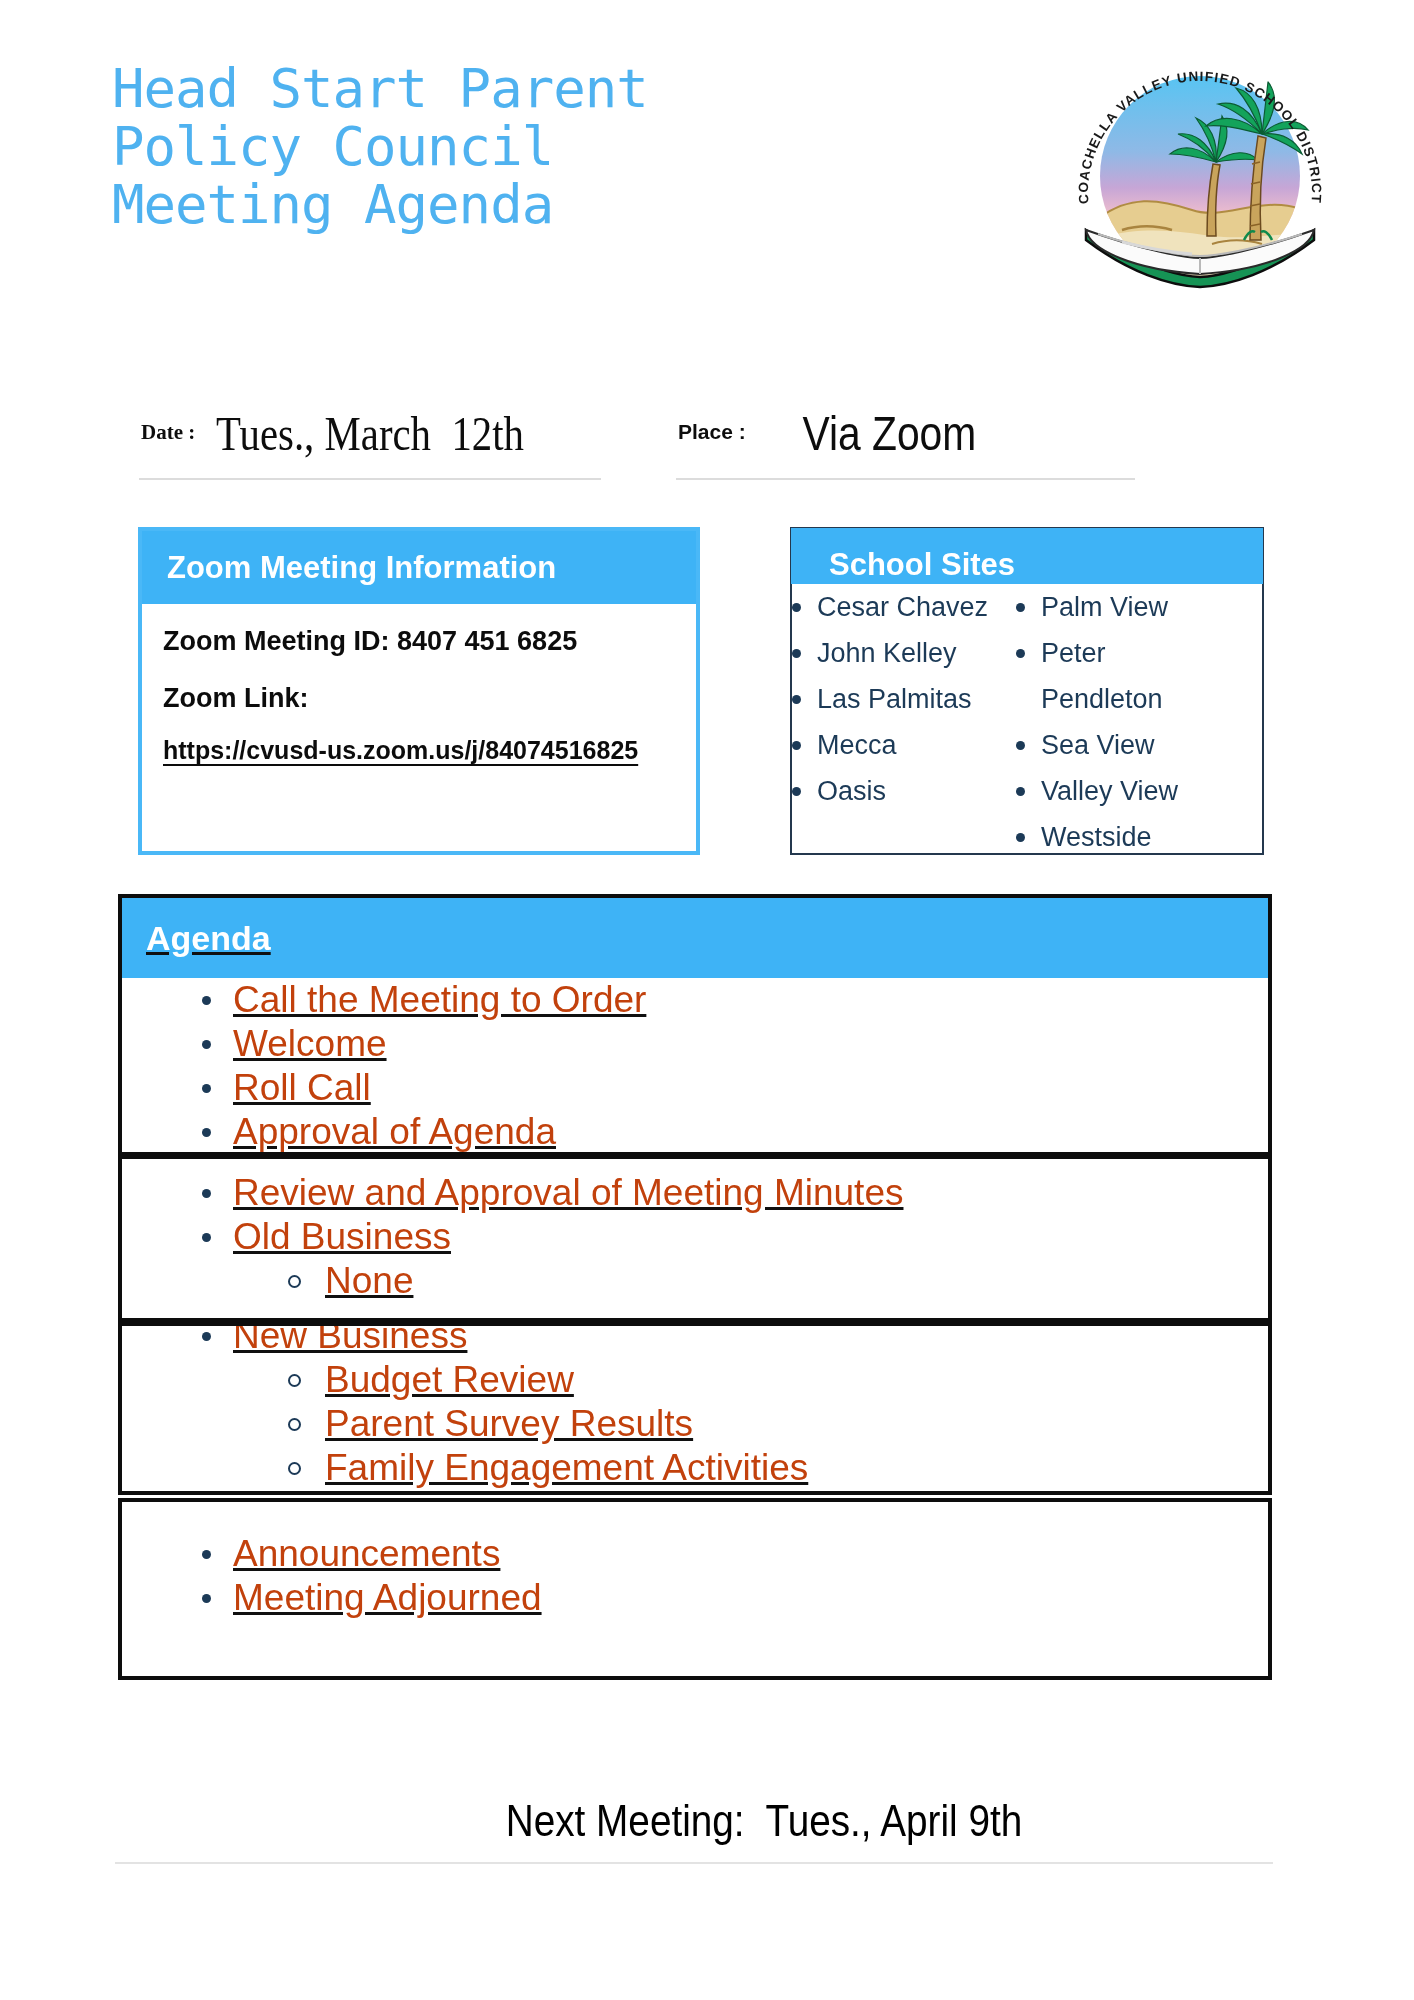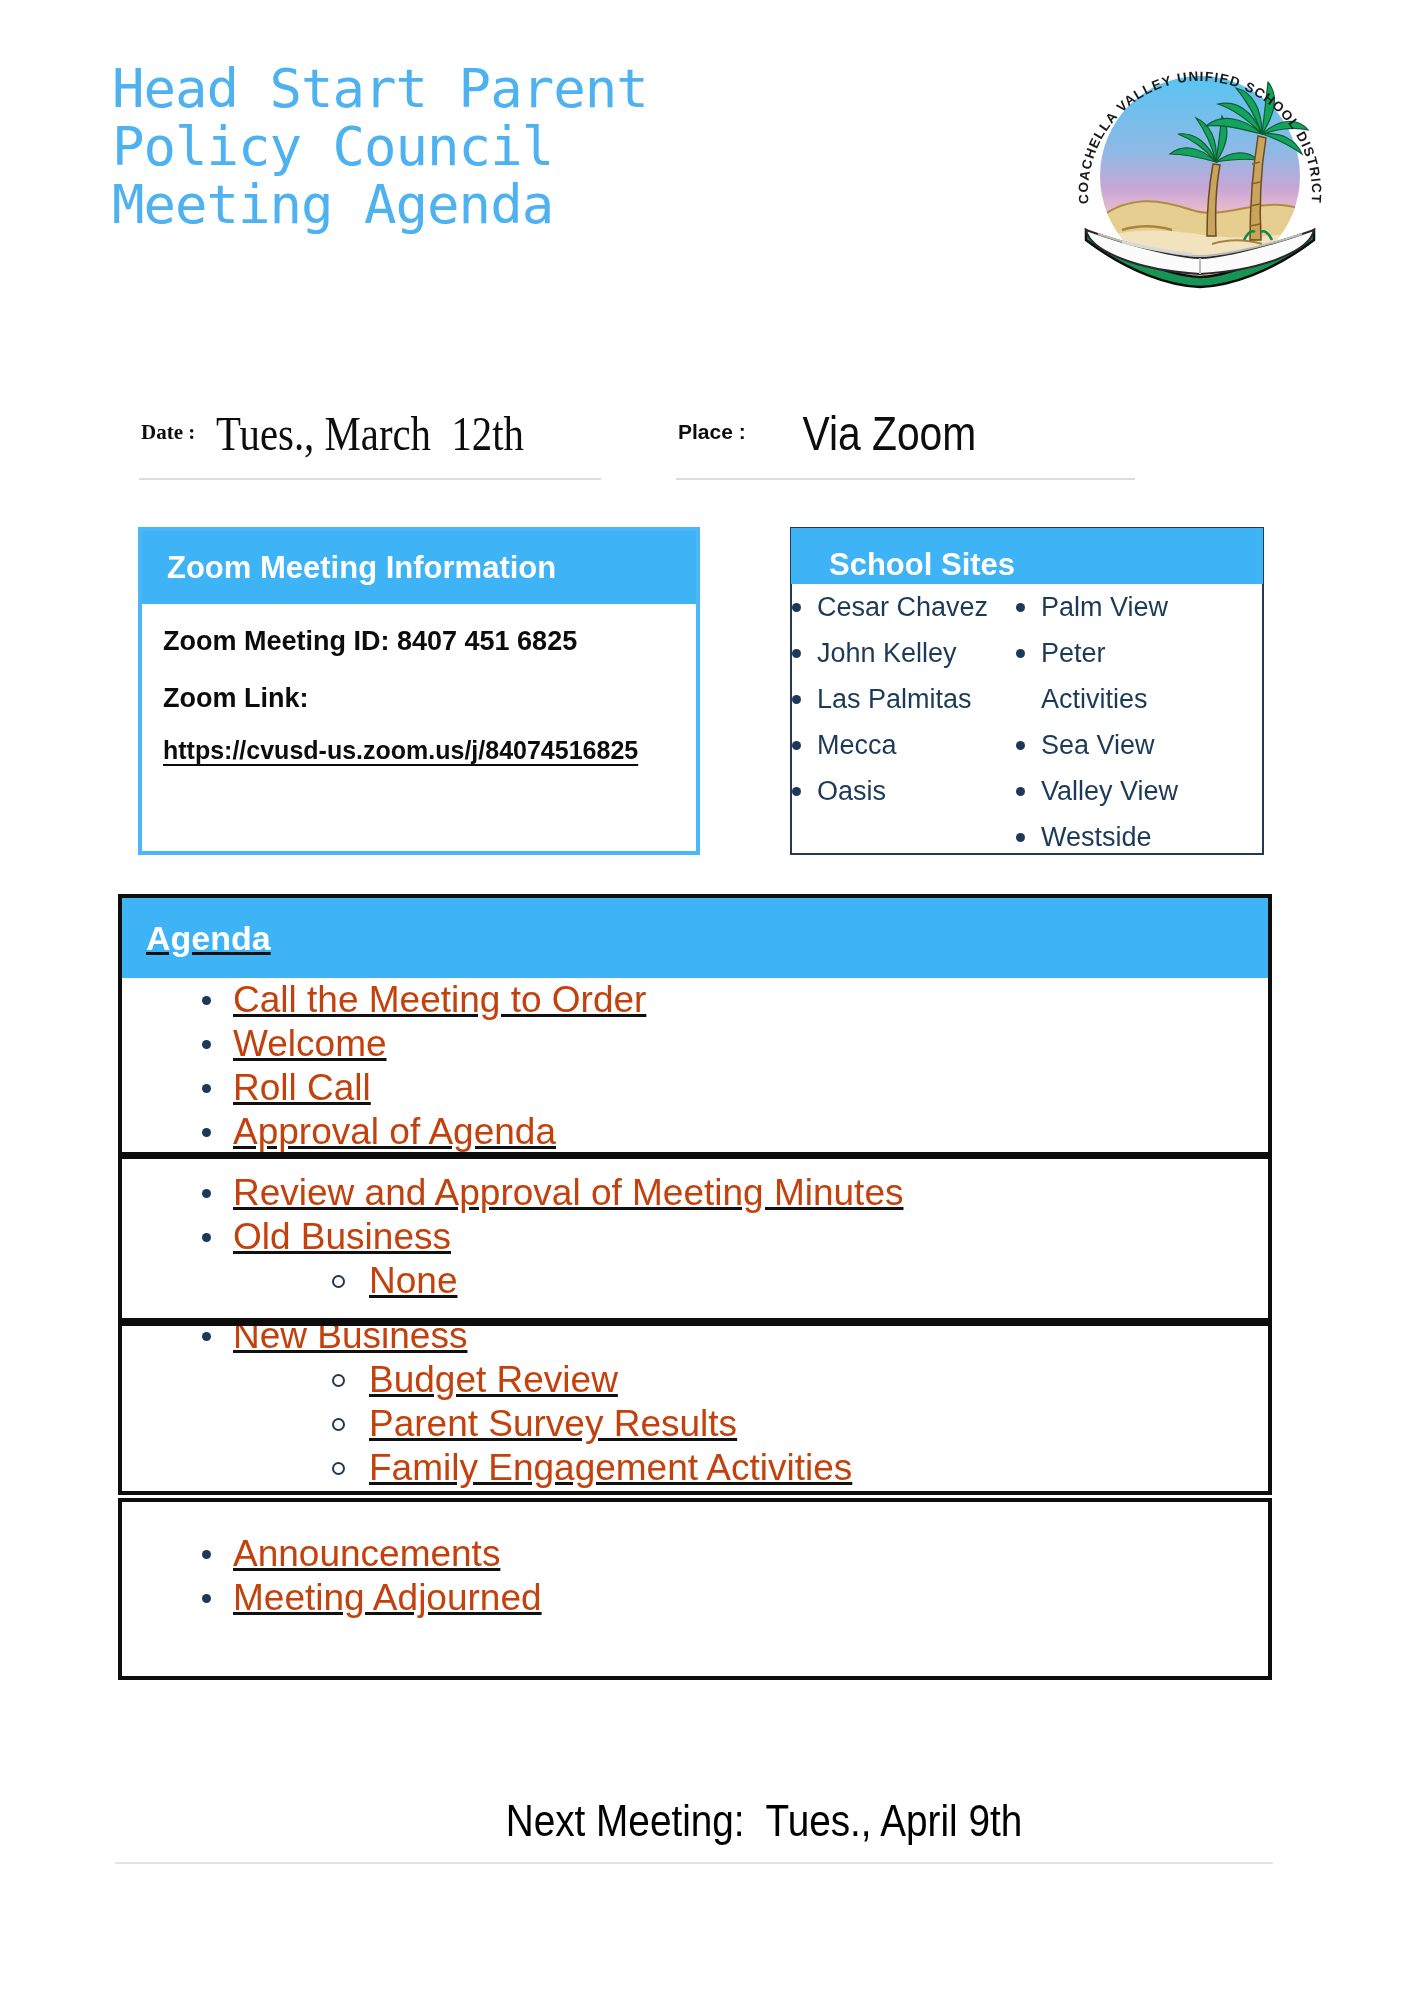--- a/index.html
+++ b/index.html
@@ -56,21 +56,21 @@
   .agenda-box{position:absolute;left:118px;width:1154px;border:4px solid #0d0d0d;
     box-sizing:border-box;background:#fff;overflow:hidden;text-decoration:underline;}
   .agenda-1{top:894px;height:262px;}
   .agenda-2{top:1155px;height:167px;}
   .agenda-3{top:1322px;height:173px;}
   .agenda-4{top:1498px;height:182px;}
   .agenda-1 .box-header{height:80px;line-height:80px;font-size:34px;padding-left:24px;}
   ul.agenda-list{list-style:none;margin:0;padding:0;font-size:37px;color:#c2410c;}
   .agenda-list li{display:flex;line-height:44px;}
   .agenda-list li.l1{padding-left:80px;}
-  .agenda-list li.l2{padding-left:166px;margin-left:44px;}
+  .agenda-list li.l2{padding-left:166px;}
   .agenda-list .dot{margin-top:18px;margin-right:22px;}
   .agenda-list .ring{margin-top:16px;margin-right:24px;}
   .agenda-2 .agenda-list{padding-top:12px;}
   .agenda-3 .agenda-list{margin-top:-12px;}
   .agenda-4 .agenda-list{padding-top:30px;}
 
   
   .footer-rule{position:absolute;left:115px;top:1796px;width:1158px;
     border-bottom:2px solid #e3e3e3;padding-bottom:16px;}
   .footer-text{position:relative;left:70px;text-align:center;font-size:44px;color:#000;
@@ -188,21 +188,21 @@
             <span>Oasis</span>
           </li>
       </ul>
       <ul class="site-list sites-right">
         <li>
             <span class="dot"></span>
             <span>Palm View</span>
           </li>
         <li>
             <span class="dot"></span>
-            <span>Peter Activities</span>
+            <span>Peter Pendleton</span>
           </li>
         <li>
             <span class="dot"></span>
             <span>Sea View</span>
           </li>
         <li>
             <span class="dot"></span>
             <span>Valley View</span>
           </li>
         <li>

